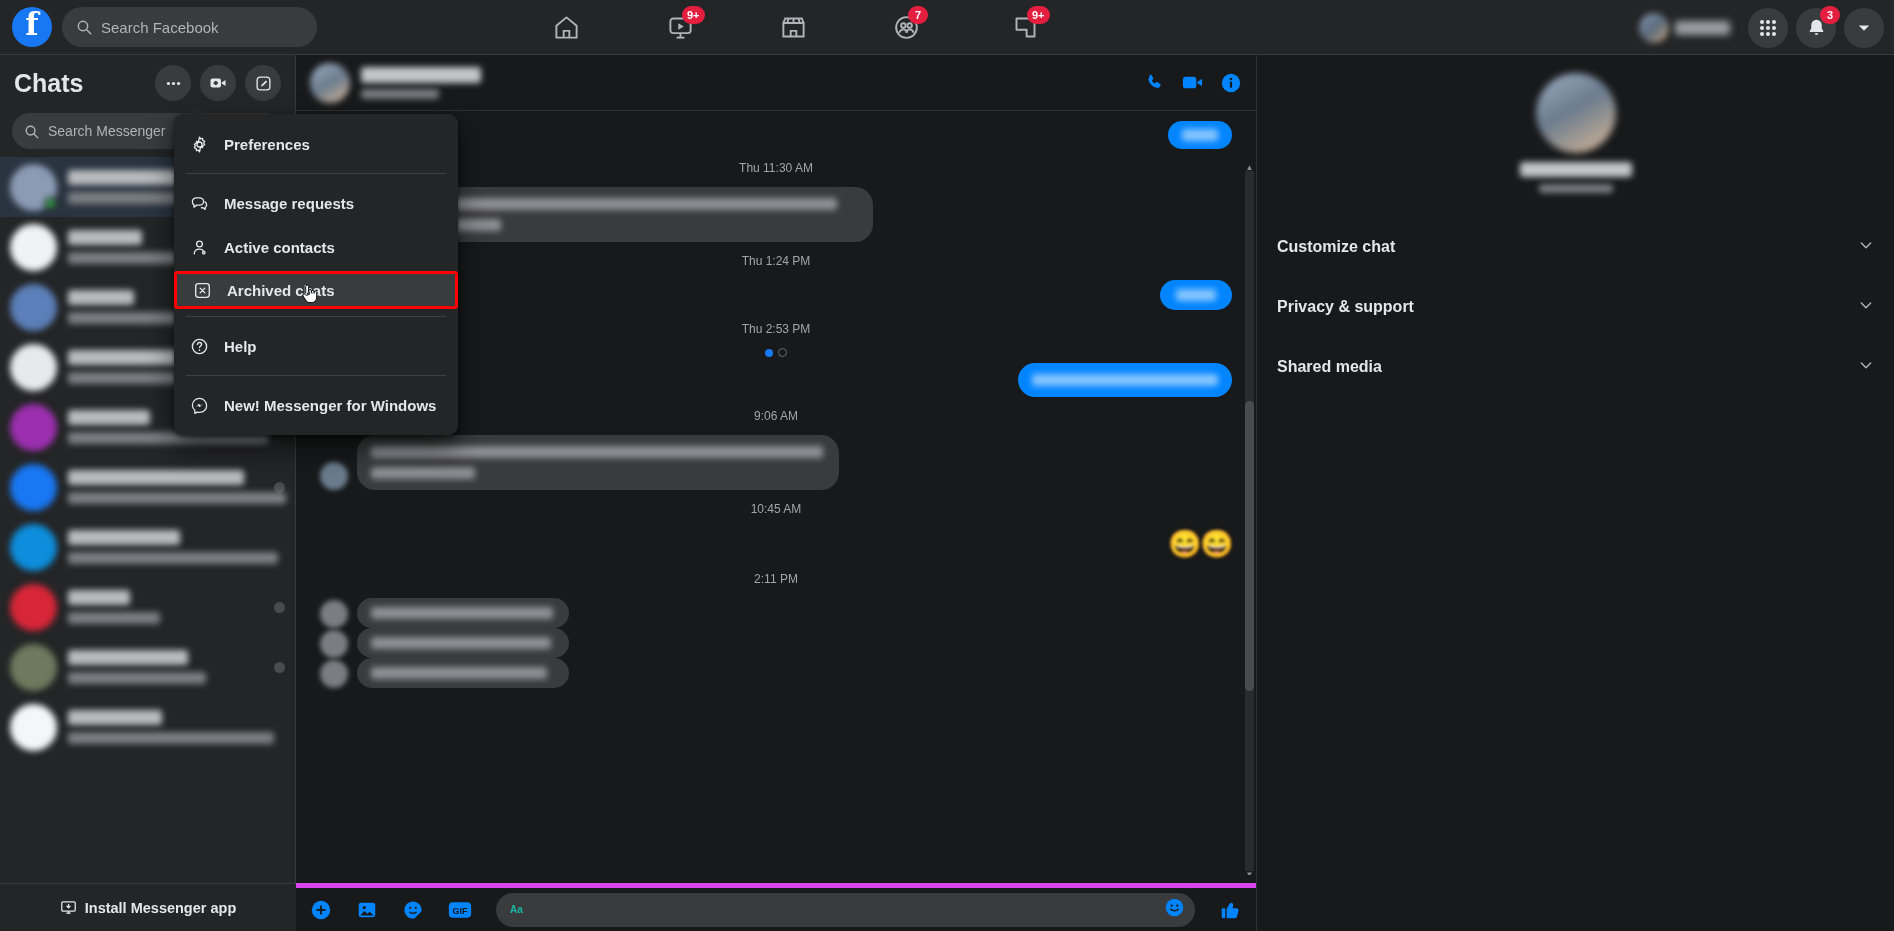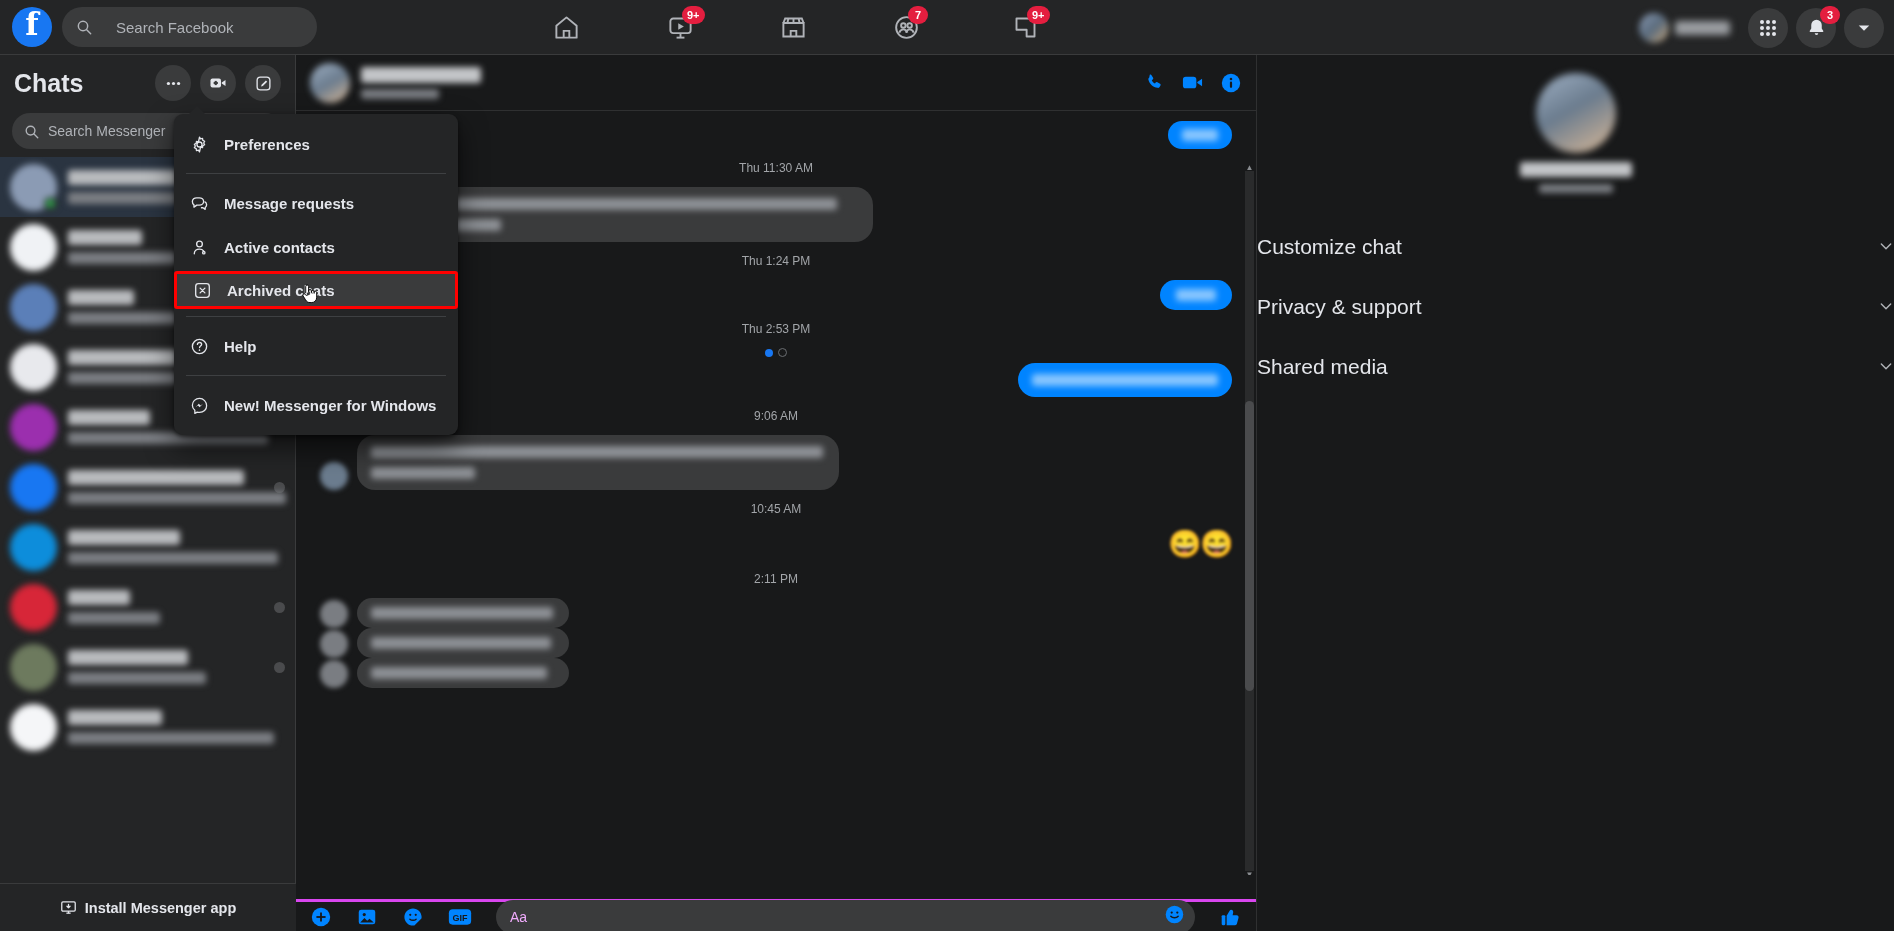--- a/index.html
+++ b/index.html
@@ -23,21 +23,21 @@
     width: 40px; height: 40px; border-radius: 50%;
     background: #1877f2; margin-left: 12px;
     display: flex; align-items: center; justify-content: center;
     color: #fff; font-size: 31px; font-weight: bold;
     font-family: "DejaVu Serif", serif; line-height: 1;
     padding-bottom: 5px;
   }
   .search-pill {
     margin-left: 10px; width: 255px; height: 40px; border-radius: 20px;
     background: #3a3b3c; display: flex; align-items: center; padding: 0 14px;
-    gap: 24px;
+    gap: 9px;
   }
   .search-pill .ph { color: #b0b3b8; font-size: 15px; }
 
   .nav-center {
     position: absolute; left: 500px; top: 0; width: 600px; height: 55px;
     display: flex; align-items: center;
   }
   .nav-btn {
     position: relative; width: 56px; height: 48px;
     display: flex; align-items: center; justify-content: center;
@@ -176,47 +176,47 @@
   .dot-e { width: 9px; height: 9px; border-radius: 50%; border: 1.5px solid #6a6d71; }
 
   .scrollbar {
     position: absolute; right: 2px; top: 60px; width: 9px; height: 700px;
   }
   .sb-track { position: absolute; inset: 0; background: #2a2b2c; }
   .sb-thumb { position: absolute; left: 0; top: 230px; width: 9px; height: 290px; background: #4a4b4d; border-radius: 5px; }
   .sb-arrow { position: absolute; left: 0; color: #8a8d91; font-size: 8px; text-align: center; width: 9px; }
 
   .composer {
-    position: absolute; bottom: 0; left: 0; width: 960px; height: 32px;
+    position: absolute; bottom: 0; left: 0; width: 960px; height: 48px;
     display: flex; align-items: center; gap: 24px; padding: 0 14px;
-    border-top: 3px solid #d946ef;
+    border-top: 5px solid #d946ef;
   }
   .comp-input {
     flex: 1; height: 34px; border-radius: 17px; background: #3a3b3c;
     display: flex; align-items: center; padding: 0 14px; position: relative;
   }
-  .comp-input .ph { color: #f0abfc; font-size: 14px; }
+  .comp-input .ph { color: #14b8a6; font-size: 10px; font-weight: bold; }
   .emoji-btn { position: absolute; right: 10px; font-size: 17px; }
 
   
   .rightp {
     position: absolute; top: 55px; left: 1256px; width: 638px; height: 876px;
     background: #18191a; border-left: 1px solid #2f3031;
   }
   .rp-profile { padding: 18px 0 6px 0; text-align: center; }
   .rp-av {
     width: 80px; height: 80px; border-radius: 50%; margin: 0 auto 9px auto;
     position: relative; filter: blur(3.5px);
     background: linear-gradient(150deg,#9fb0c4 0%,#6b7c8e 45%,#d9b998 100%);
   }
   .rp-name { width: 112px; height: 15px; border-radius: 3px; background: #c3c5c8; filter: blur(3.2px); margin: 0 auto 7px auto; }
   .rp-sub { width: 74px; height: 9px; border-radius: 3px; background: #7b7e83; filter: blur(3.2px); margin: 0 auto; }
   .rp-row {
-    height: 44px; margin: 0 0; display: flex; align-items: center;
-    font-size: 21px; font-weight: normal; color: #e4e6eb;
+    height: 44px; margin: 0 20px; display: flex; align-items: center;
+    font-size: 16px; font-weight: bold; color: #e4e6eb;
   }
   .rp-row .chev { margin-left: auto; color: #b0b3b8; }
   .rp-list { margin-top: 26px; }
 </style>
 </head>
 <body>
 
 <div class="topbar">
   <div class="fb-logo">f</div>
 

